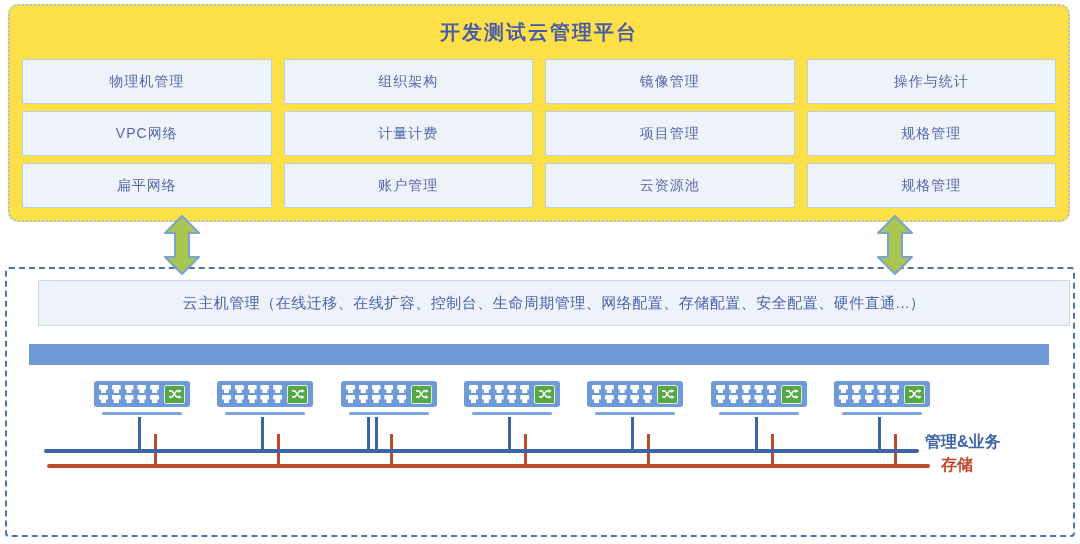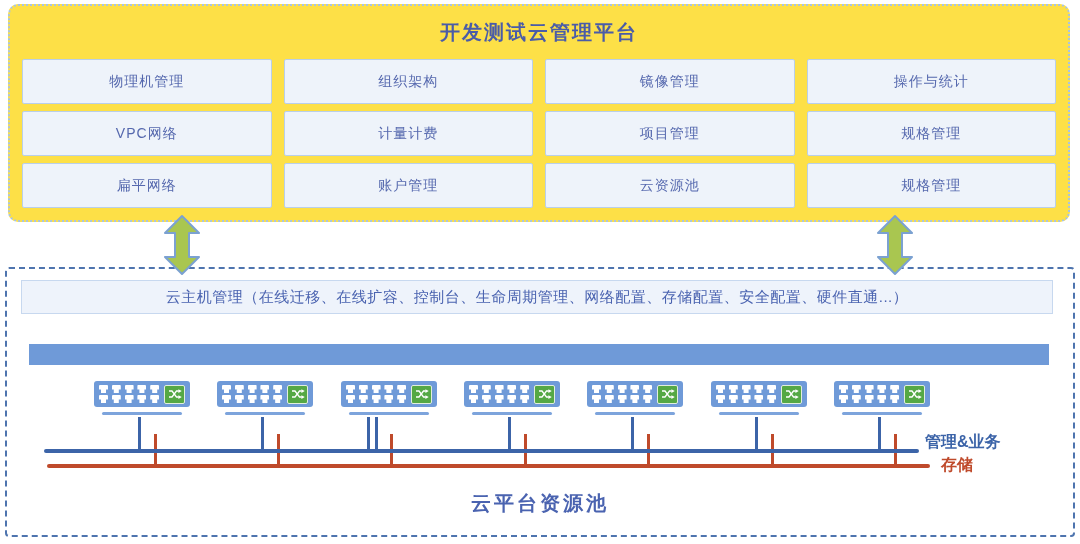--- a/index.html
+++ b/index.html
@@ -42,21 +42,21 @@
   .sync-arrow{position:absolute;top:214px;width:38px;height:62px;z-index:6;}
   .sync-arrow svg{display:block;width:100%;height:100%;}
   .arrow-left{left:163px;}
   .arrow-right{left:876px;}
   
   .bottom-panel{
     position:absolute;left:5px;top:267px;width:1070px;height:270px;
     box-sizing:border-box;border:2px dashed #4e74ae;border-radius:4px;background:#fff;
   }
   .vm-box{
-    position:absolute;left:14px;top:11px;width:1032px;height:34px;
+    position:absolute;left:31px;top:11px;width:1032px;height:46px;
     box-sizing:border-box;background:#eef3fb;border:1px solid #c7d8ef;
     display:flex;align-items:center;justify-content:center;
     font-size:15px;color:#4a63b0;letter-spacing:0.5px;
   }
   .blue-bar{
     position:absolute;left:22px;top:75px;width:1020px;height:21px;
     background:var(--accent-blue);
   }
   
   .server-group{position:absolute;top:112px;width:96px;height:36px;}
@@ -323,16 +323,15 @@
         </div>
         <div class="v-line-blue" style="left: 871px;"></div>
         <div class="v-line-red" style="left: 887px;"></div>
       </div>
 
     <div class="bus-blue"></div>
     <div class="bus-red"></div>
     <div class="label-mgmt">管理&amp;业务</div>
     <div class="label-storage">存储</div>
 
-    <div class="pool-title">云平台资源池</div>
   </div>
 
 </div>
 
 </body></html>

